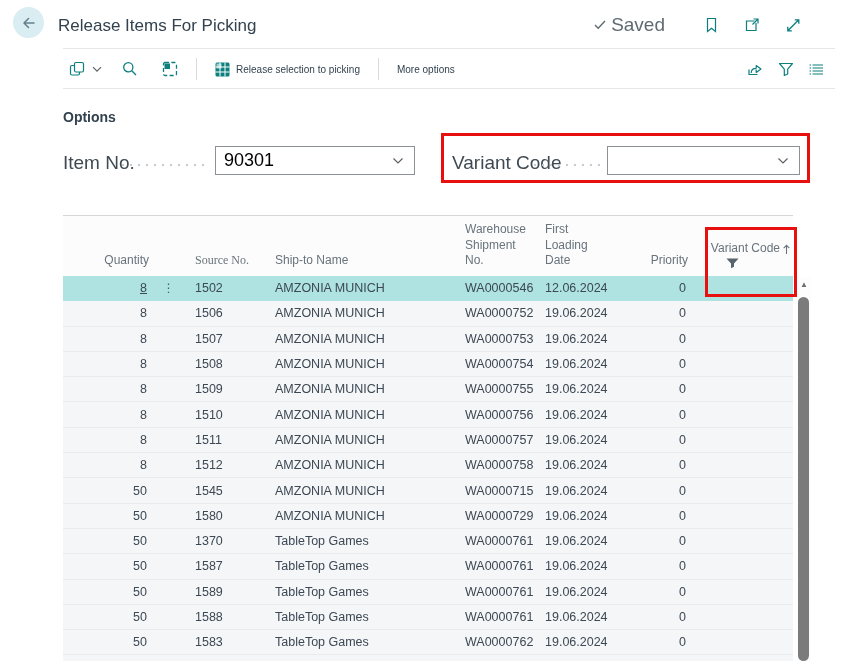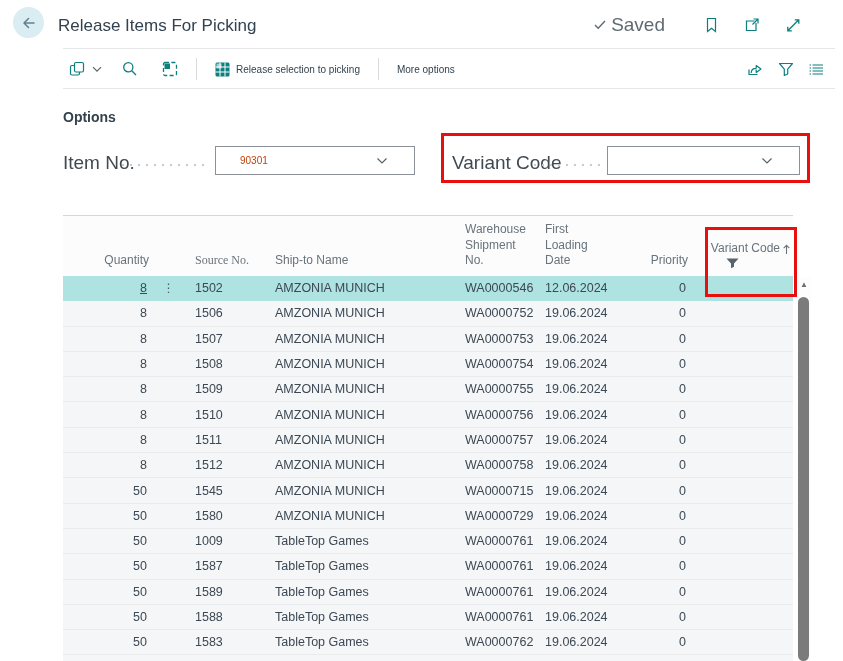--- a/index.html
+++ b/index.html
@@ -40,21 +40,21 @@
   .tb-right { margin-left: auto; display: flex; align-items: center; gap: 10px; }
 
   
   .section-title { position: absolute; left: 63px; top: 109px; font-size: 14px; font-weight: bold; color: #33424e; }
   .field-label { position: absolute; top: 152px; font-size: 19px; color: #404a52; }
   .leader { position: absolute; top: 164px; height: 2px;
     background-image: repeating-linear-gradient(90deg, #c6cbd0 0 2px, transparent 2px 8px); }
   .combobox {
     position: absolute; top: 146px; height: 29px; background: #fff;
     border: 1px solid #8b9196; display: flex; align-items: center;
-    font-size: 10px; color: #c2410c; padding: 0 24px; cursor: text;
+    font-size: 18px; color: #000000; padding: 0 8px; cursor: text;
   }
   .combobox .cb-val { flex: 1; }
   .cb-chevron { display: flex; align-items: center; padding: 2px; cursor: pointer; }
 
   
   .red-box { position: absolute; border: 3px solid #e80f0f; pointer-events: none; z-index: 30; }
   .red-box.options-area { left: 441px; top: 133px; width: 369px; height: 50px; }
   .red-box.grid-area    { left: 705px; top: 227px; width: 92px;  height: 70px; }
 
   
@@ -367,21 +367,21 @@
     <div class="c-src">1580</div>
     <div class="c-ship">AMZONIA MUNICH</div>
     <div class="c-wh">WA0000729</div>
     <div class="c-date">19.06.2024</div>
     <div class="c-pri">0</div>
     <div class="c-var"></div>
   </div>
       <div class="grid-cols grow">
     <div class="c-qty"><span class="val">50</span></div>
     <div class="c-menu"><span class="dots"></span></div>
-    <div class="c-src">1009</div>
+    <div class="c-src">1370</div>
     <div class="c-ship">TableTop Games</div>
     <div class="c-wh">WA0000761</div>
     <div class="c-date">19.06.2024</div>
     <div class="c-pri">0</div>
     <div class="c-var"></div>
   </div>
       <div class="grid-cols grow">
     <div class="c-qty"><span class="val">50</span></div>
     <div class="c-menu"><span class="dots"></span></div>
     <div class="c-src">1587</div>

